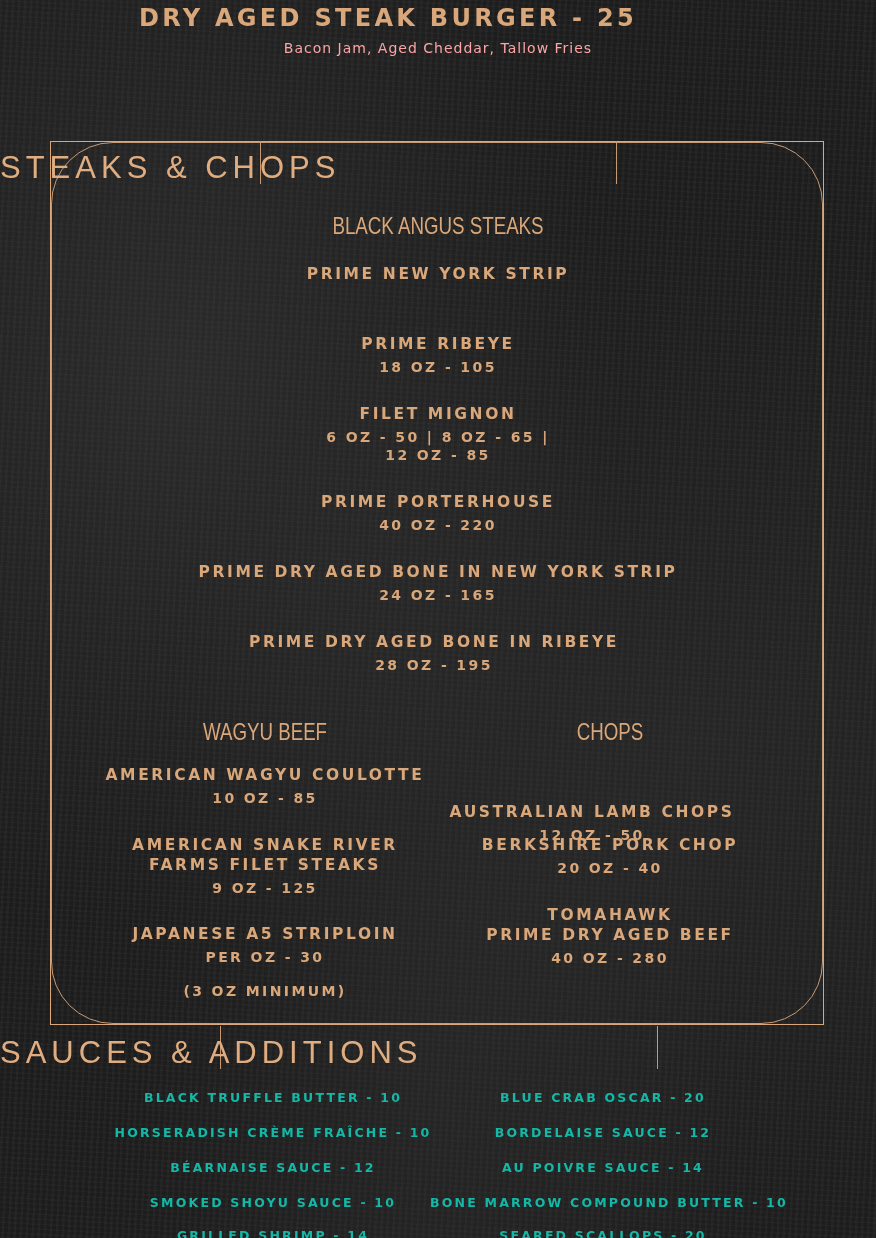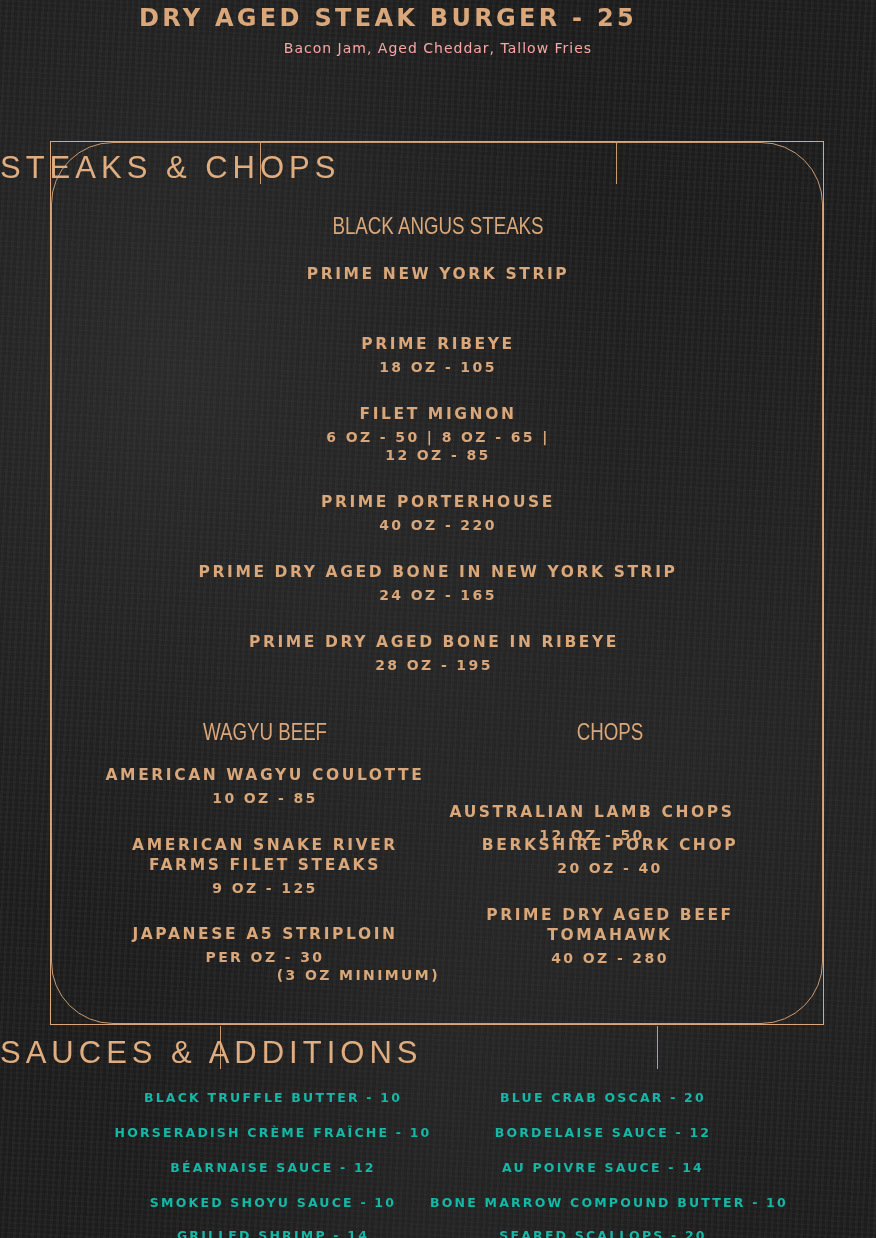--- a/index.html
+++ b/index.html
@@ -143,36 +143,36 @@
   <div class="item-price">10 OZ - 85</div>
 </div>
 <div class="item" style="left:90px; width:350px; top:835px;">
   <div class="item-name">AMERICAN SNAKE RIVER</div>
   <div class="item-name">FARMS FILET STEAKS</div>
   <div class="item-price">9 OZ - 125</div>
 </div>
 <div class="item" style="left:90px; width:350px; top:924px;">
   <div class="item-name">JAPANESE A5 STRIPLOIN</div>
   <div class="item-price">PER OZ - 30</div>
-  <div class="item-price" style="margin-top:0;text-align:right;">(3 OZ MINIMUM)</div>
+  <div class="item-price" style="margin-top:16px;">(3 OZ MINIMUM)</div>
 </div>
 
 <div class="subhead" style="left:450px; width:320px; top:718px;">CHOPS</div>
 
 <div class="item" style="left:432px; width:320px; top:765px;margin-top:37px;">
   <div class="item-name">AUSTRALIAN LAMB CHOPS</div>
   <div class="item-price">12 OZ - 50</div>
 </div>
 <div class="item" style="left:450px; width:320px; top:835px;">
   <div class="item-name">BERKSHIRE PORK CHOP</div>
   <div class="item-price">20 OZ - 40</div>
 </div>
 <div class="item" style="left:450px; width:320px; top:905px;">
+  <div class="item-name">TOMAHAWK</div>
   <div class="item-name">PRIME DRY AGED BEEF</div>
-  <div class="item-name">TOMAHAWK</div>
   <div class="item-price">40 OZ - 280</div>
 </div>
 
 <div class="title-box sauces"></div>
 <div class="section-title sauces">SAUCES &amp; ADDITIONS</div>
 
 <div class="sauce" style="left:100px; width:346px; top:1090px;">BLACK TRUFFLE BUTTER - 10</div>
 <div class="sauce" style="left:100px; width:346px; top:1125px;">HORSERADISH CRÈME FRAÎCHE - 10</div>
 <div class="sauce" style="left:100px; width:346px; top:1160px;">BÉARNAISE SAUCE - 12</div>
 <div class="sauce" style="left:100px; width:346px; top:1195px;">SMOKED SHOYU SAUCE - 10</div>

